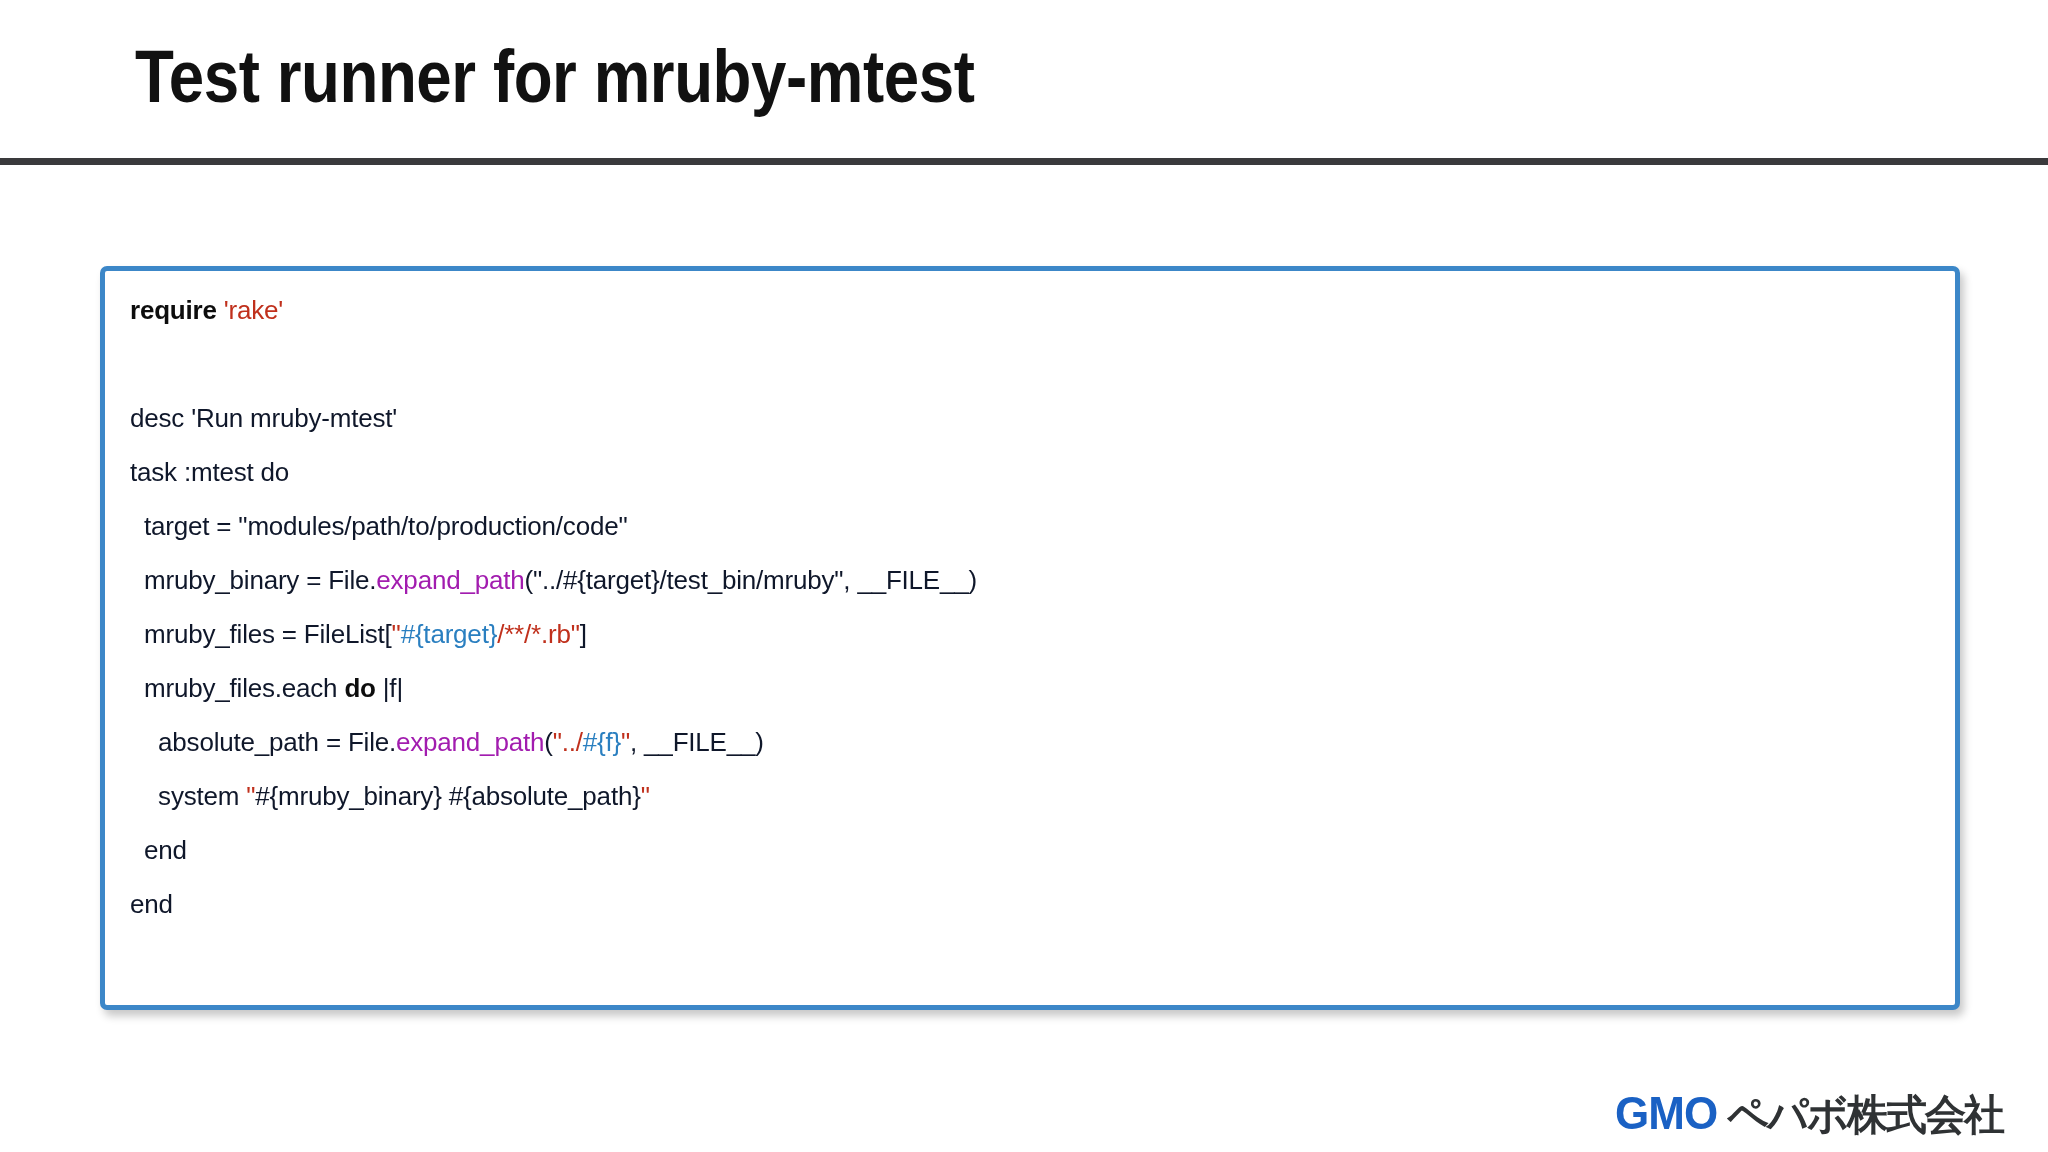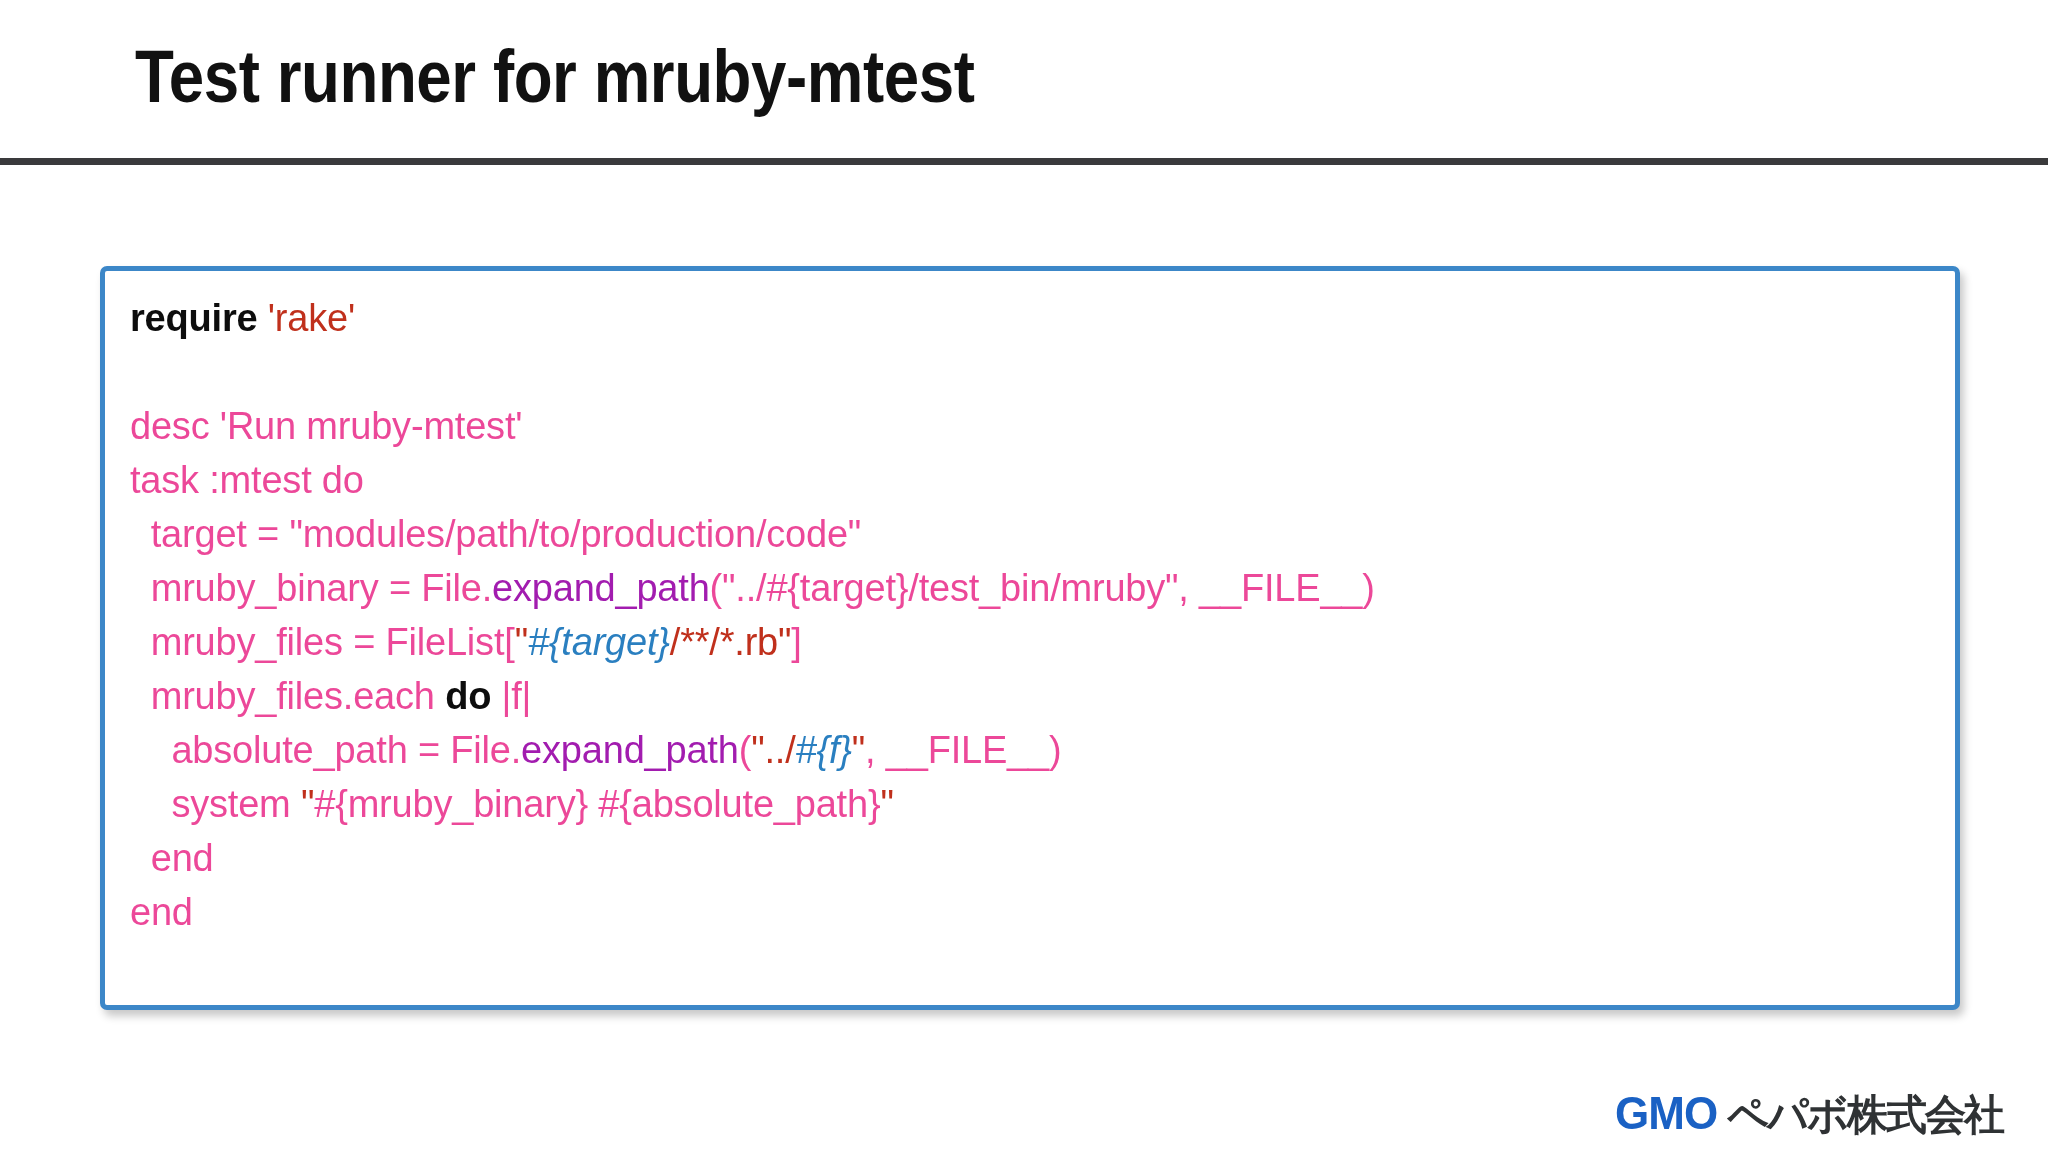--- a/index.html
+++ b/index.html
@@ -49,36 +49,36 @@
     box-sizing: border-box;
     background: #ffffff;
     border: 5px solid #3c87c8;
     border-radius: 7px;
     box-shadow: 4px 6px 9px rgba(0,0,0,0.22);
   }
 
   #code-block {
     position: absolute;
     left: 25px;
-    top: 20px;
+    top: 12px;
     right: 10px;
     font-family: "Liberation Sans", sans-serif;
-    font-size: 38px;
+    font-size: 26px;
     line-height: 54px;
     color: #0d0d0d;
     white-space: pre;
     letter-spacing: -0.2px;
   }
 
   .cl { display: block; min-height: 54px; }
   .kw  { font-weight: bold; color: #0d0d0d; }
   .str { color: #c0301c; }
   .mth { color: #a21caf; }
-  .itp { color: #2a7fc0; font-style: italic; }
-  .blk { color: #ec4899; }
+  .itp { color: #2a7fc0; }
+  .blk { color: #0f172a; }
 
   
   #brand-logo {
     position: absolute;
     left: 1615px;
     top: 1088px;
     height: 52px;
     display: flex;
     white-space: nowrap;
   }

